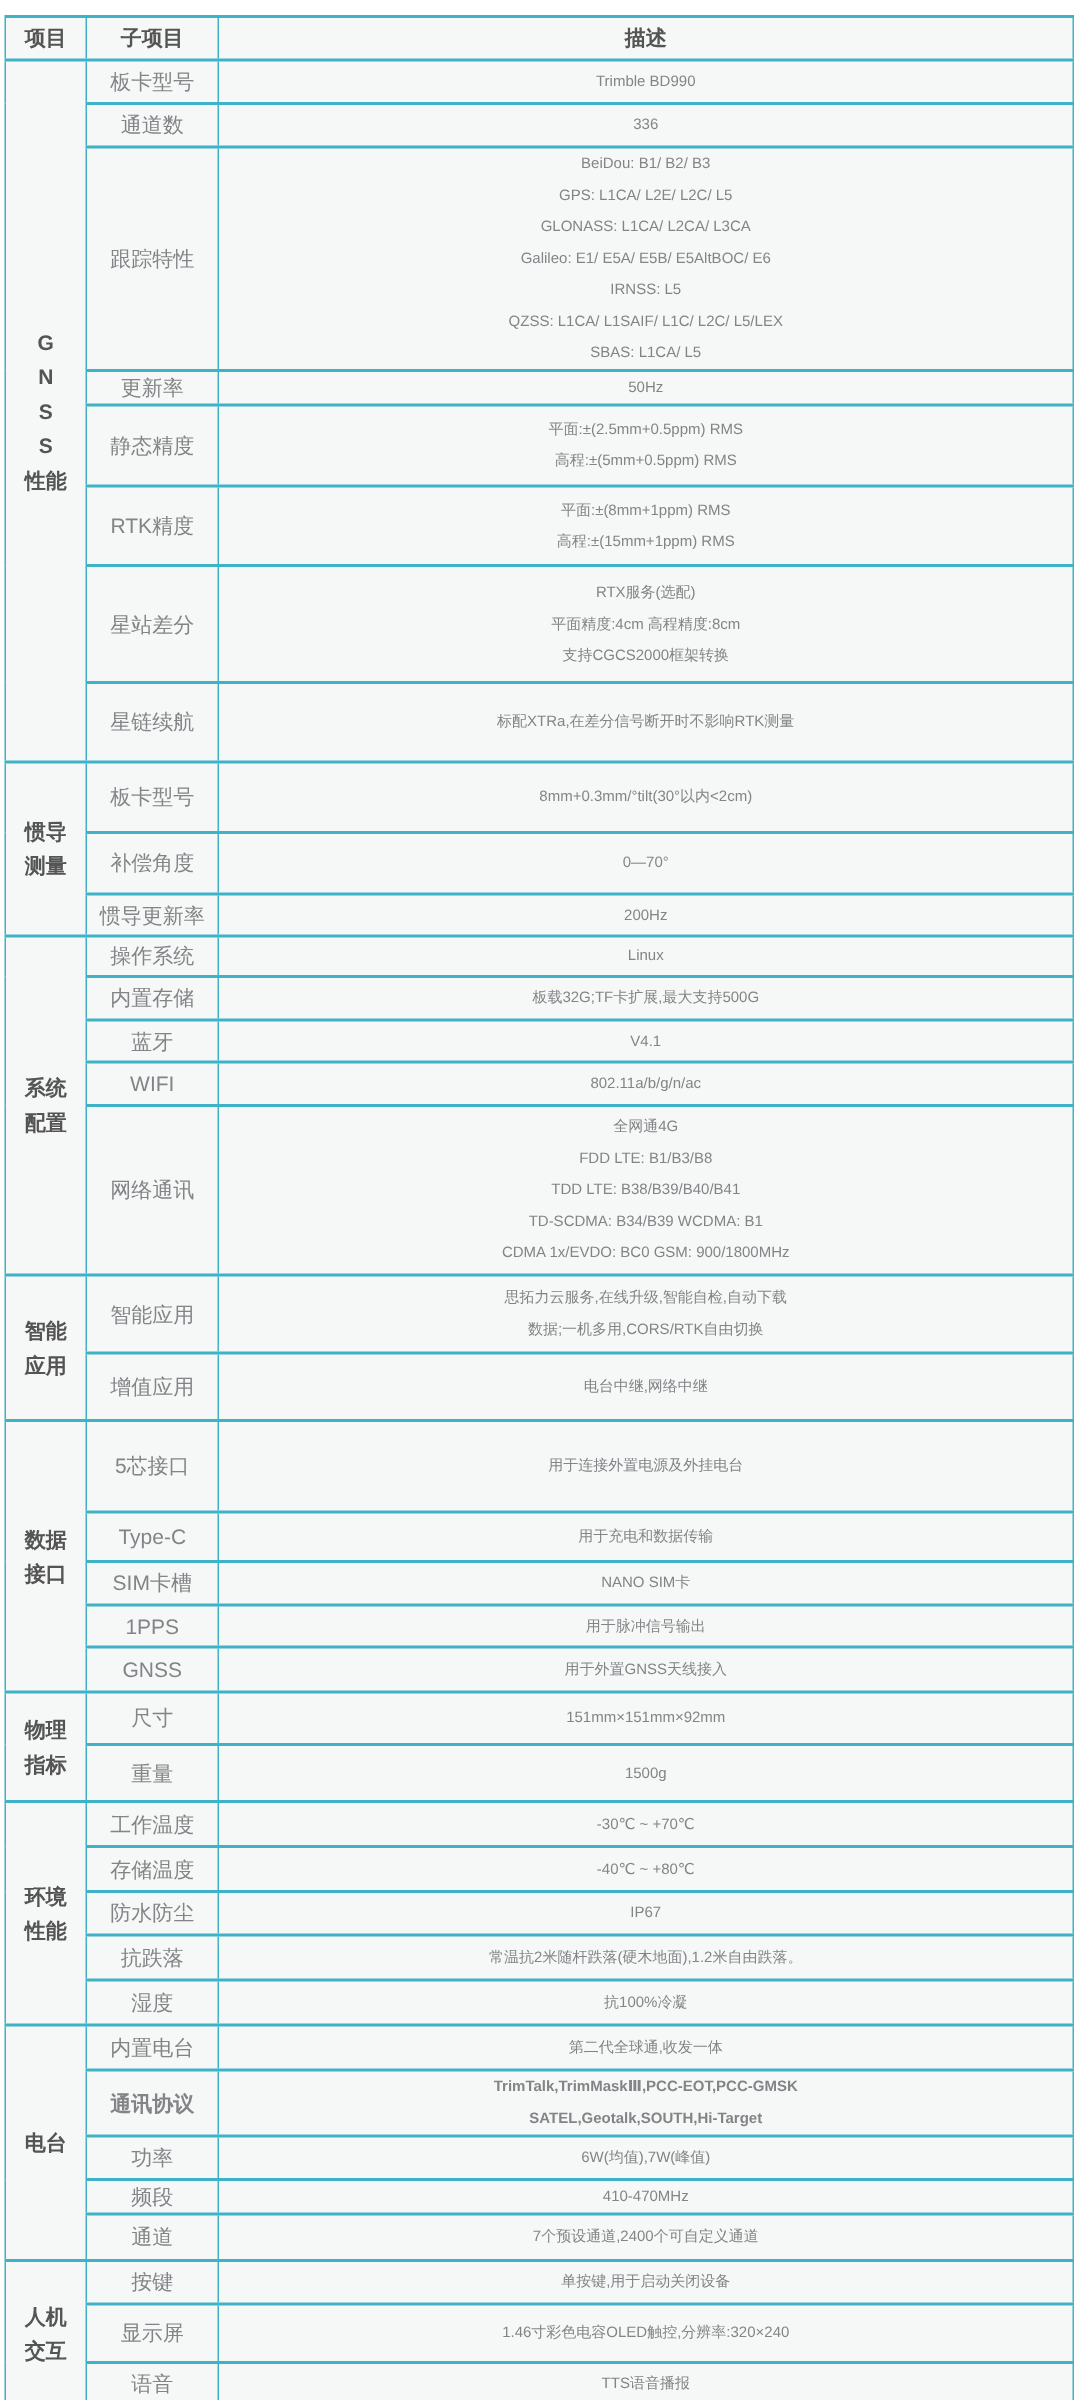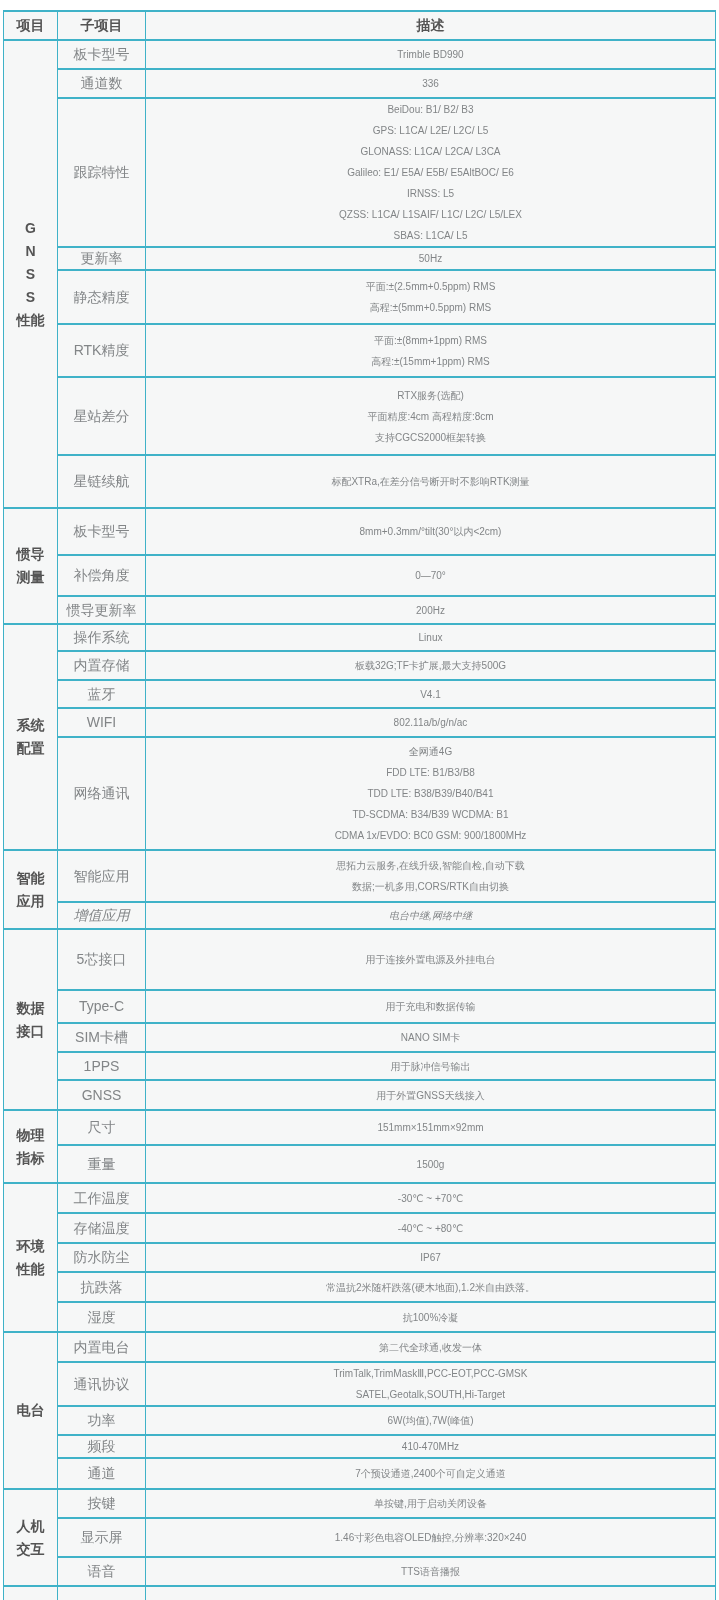--- a/index.html
+++ b/index.html
@@ -194,21 +194,21 @@
         <td class="group" rowspan="2">
           <div>智能</div>
           <div>应用</div>
         </td>
         <td class="sub">智能应用</td>
         <td class="desc">
           <div>思拓力云服务,在线升级,智能自检,自动下载</div>
           <div>数据;一机多用,CORS/RTK自由切换</div>
         </td>
       </tr>
-      <tr style="height: 27px; font-style: italic;">
+      <tr style="height: 45px;">
         <td class="sub">增值应用</td>
         <td class="desc">
           <div>电台中继,网络中继</div>
         </td>
       </tr>
       <tr style="height: 61px;">
         <td class="group" rowspan="5">
           <div>数据</div>
           <div>接口</div>
         </td>
@@ -293,21 +293,21 @@
       </tr>
       <tr style="height: 30px;">
         <td class="group" rowspan="5">
           <div>电台</div>
         </td>
         <td class="sub">内置电台</td>
         <td class="desc">
           <div>第二代全球通,收发一体</div>
         </td>
       </tr>
-      <tr style="height: 43px;">
+      <tr style="height: 43px; font-weight: bold;">
         <td class="sub">通讯协议</td>
         <td class="desc">
           <div>TrimTalk,TrimMaskⅢ,PCC-EOT,PCC-GMSK</div>
           <div>SATEL,Geotalk,SOUTH,Hi-Target</div>
         </td>
       </tr>
       <tr style="height: 29px;">
         <td class="sub">功率</td>
         <td class="desc">
           <div>6W(均值),7W(峰值)</div>

